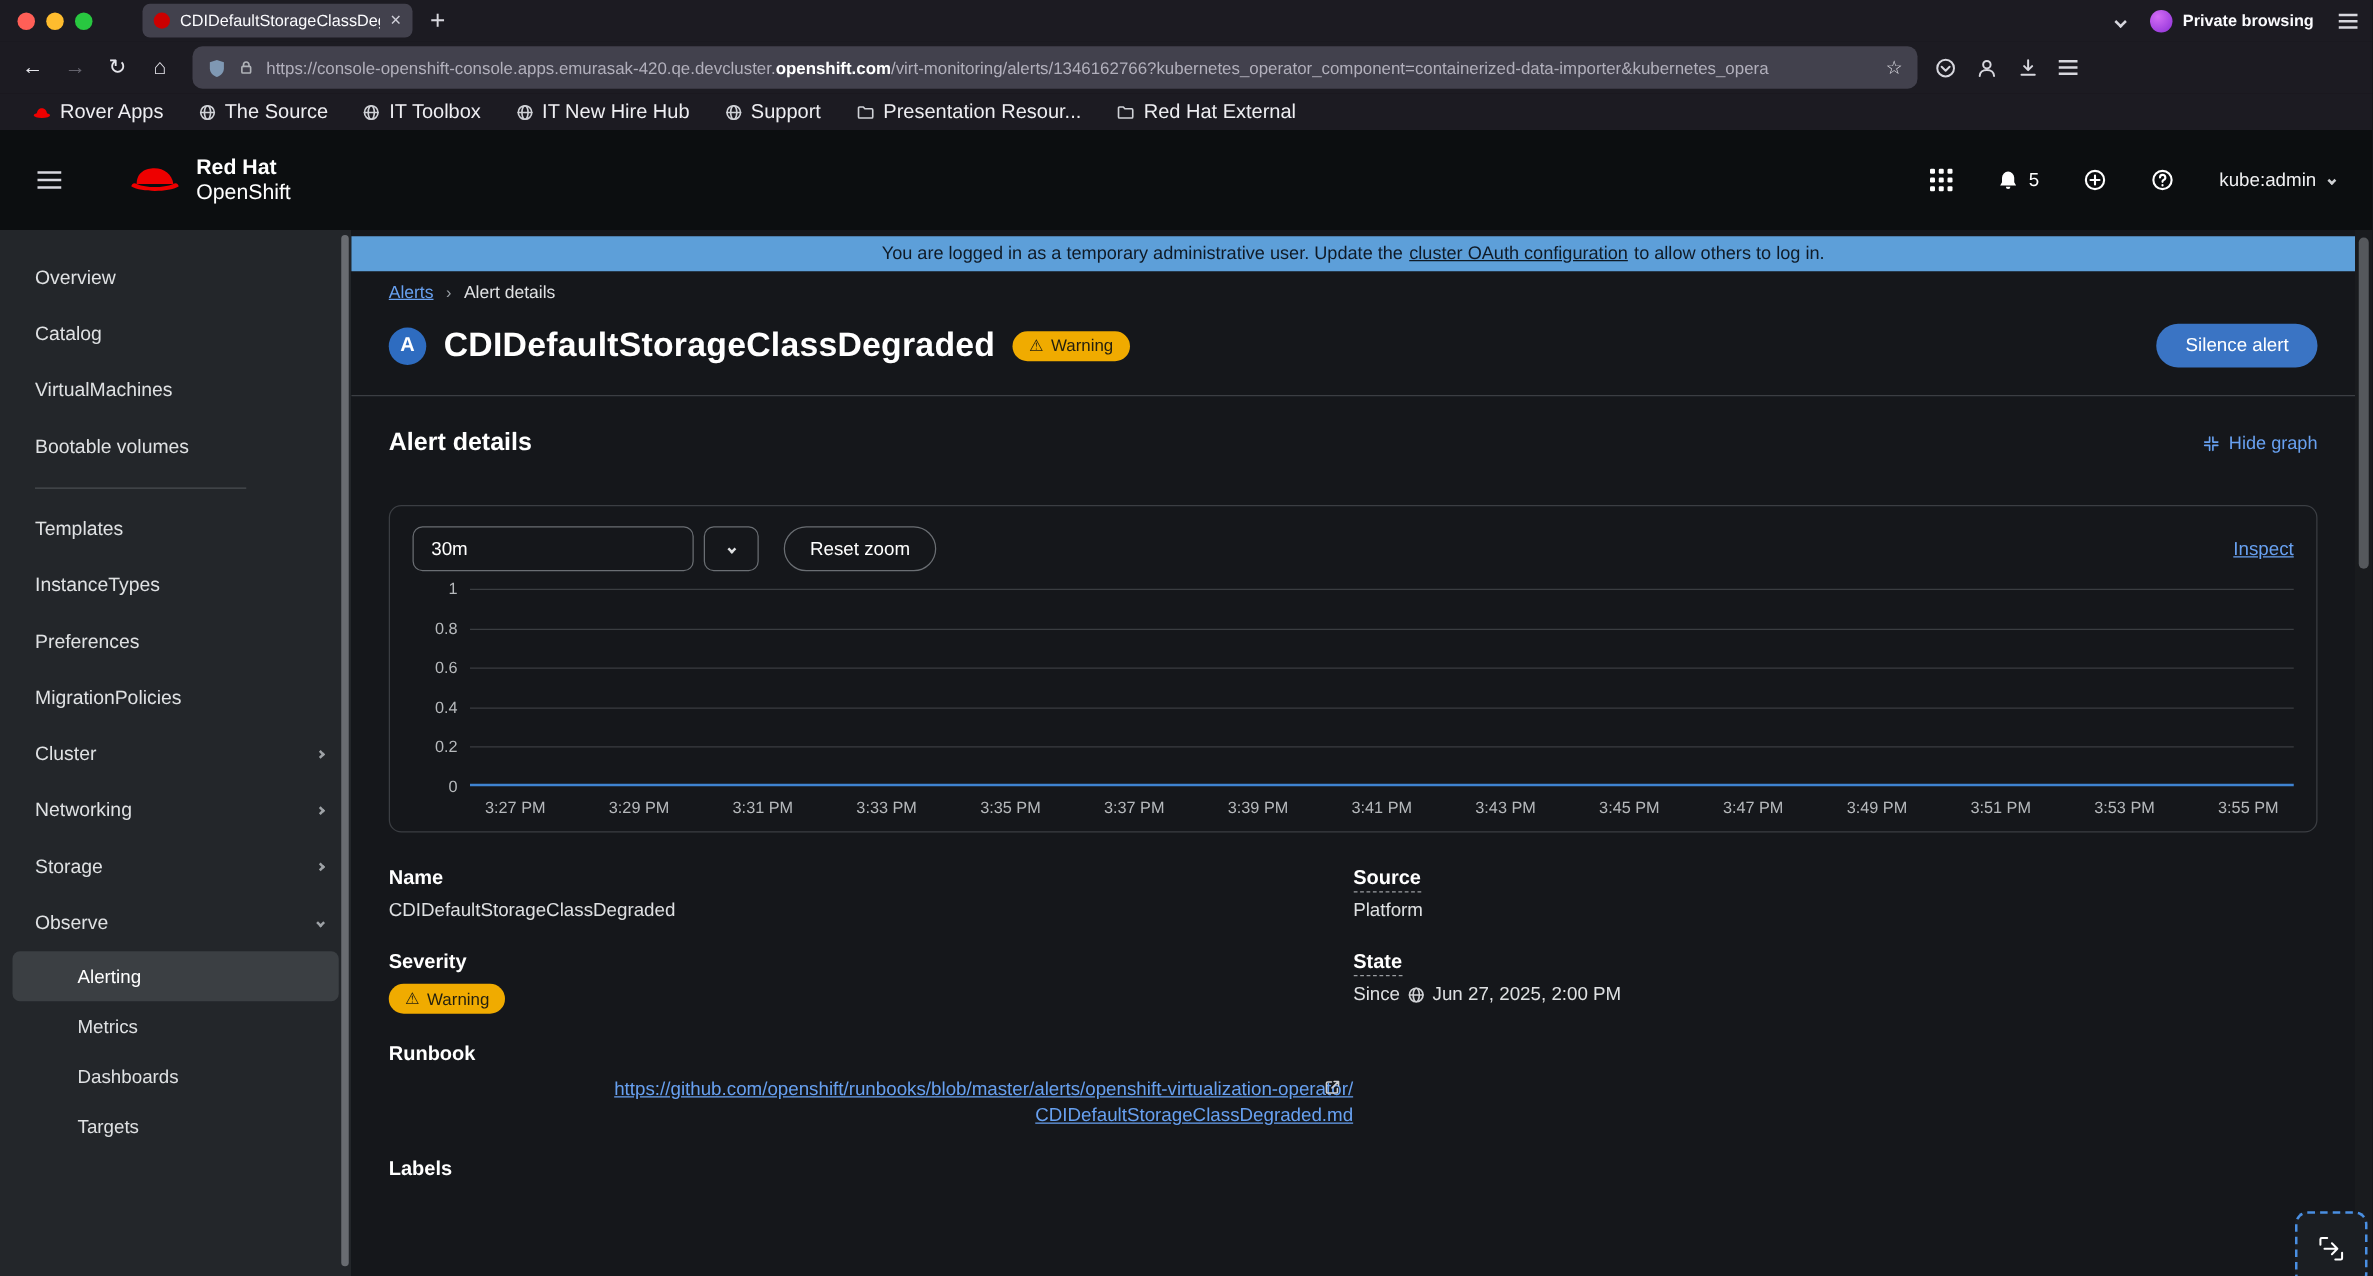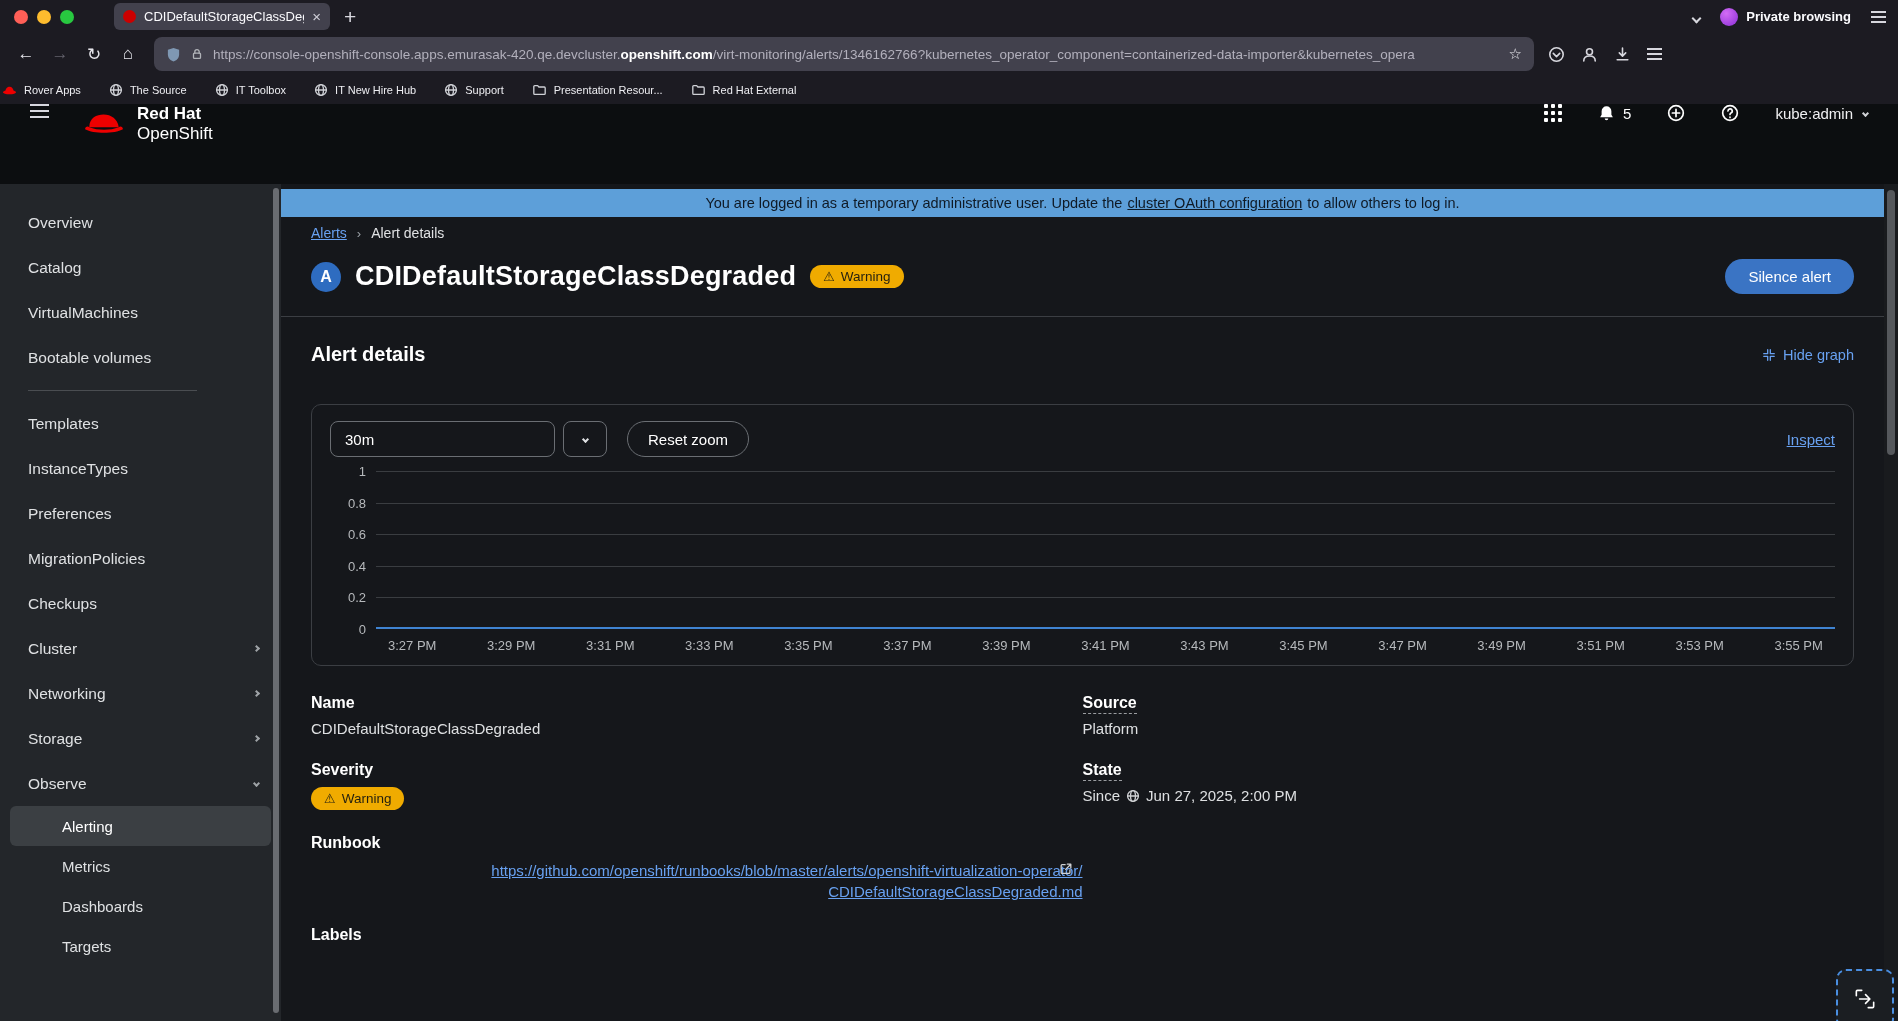--- a/index.html
+++ b/index.html
@@ -31,25 +31,25 @@
   .nav-btn { width:32px; height:30px; display:flex; align-items:center; justify-content:center; color:#e6e6ec; font-size:17px; border-radius:4px; }
   .nav-btn.dim { color:#63626c; }
   .urlbar { flex:1; max-width:1380px; height:34px; background:#42414d; border-radius:8px; display:flex; align-items:center; padding:0 12px; gap:9px; margin:0 8px; font-size:13.5px; }
   .url-text { flex:1; white-space:nowrap; overflow:hidden; }
   .url-dim { color:#b2b0bc; }
   .url-domain { color:#ffffff; font-weight:700; }
   .star { color:#e6e6ec; font-size:15px; margin-left:6px; }
   .nav-right { display:flex; align-items:center; gap:16px; padding:0 8px 0 4px; color:#d7d7de; }
   .icn { display:inline-flex; }
 
-  .ff-bookmarks { height:29px; background:#1c1b22; display:flex; align-items:center; padding:0 2px; gap:28px; font-size:11px; color:#eeeef2; flex:0 0 auto; }
+  .ff-bookmarks { height:29px; background:#1c1b22; display:flex; align-items:center; padding:0 26px; gap:28px; font-size:16px; color:#eeeef2; flex:0 0 auto; }
   .bm { display:flex; align-items:center; gap:7px; white-space:nowrap; }
 
   
-  .masthead { height:80px; background:#0c0e10; display:flex; align-items:flex-start; padding:0 30px; color:#fff; flex:0 0 auto; }
+  .masthead { height:80px; background:#0c0e10; display:flex; align-items:center; padding:12px 30px; color:#fff; flex:0 0 auto;gap:20px; }
   .rh-logo { display:flex; align-items:center; gap:12px; margin-left:34px; }
   .brand { display:flex; flex-direction:column; line-height:1.15; font-size:17px; }
   .brand .b1 { font-weight:700; }
   .mast-right { margin-left:auto; display:flex; align-items:center; gap:36px; }
   .grid-icon { display:grid; grid-template-columns:repeat(3,4px); gap:3px; }
   .grid-icon i { width:4px; height:4px; background:#fff; border-radius:1px; }
   .bell-wrap { display:flex; align-items:center; gap:8px; font-size:15px; }
   .user-menu { display:flex; align-items:center; gap:10px; font-size:15px; color:#f0f0f2; }
   .user-menu .chev { color:#cfd1d4; }
 
@@ -334,21 +334,20 @@
       <nav class="side-nav">
         <a class="nav-item">Overview</a>
         <a class="nav-item">Catalog</a>
         <a class="nav-item">VirtualMachines</a>
         <a class="nav-item">Bootable volumes</a>
         <div class="nav-divider"></div>
         <a class="nav-item">Templates</a>
         <a class="nav-item">InstanceTypes</a>
         <a class="nav-item">Preferences</a>
         <a class="nav-item">MigrationPolicies</a>
-        <a class="nav-item">Checkups</a>
         <a class="nav-item">
             <span>Cluster</span>
             <span class="chev right sm"></span>
           </a>
         <a class="nav-item">
             <span>Networking</span>
             <span class="chev right sm"></span>
           </a>
         <a class="nav-item">
             <span>Storage</span>

